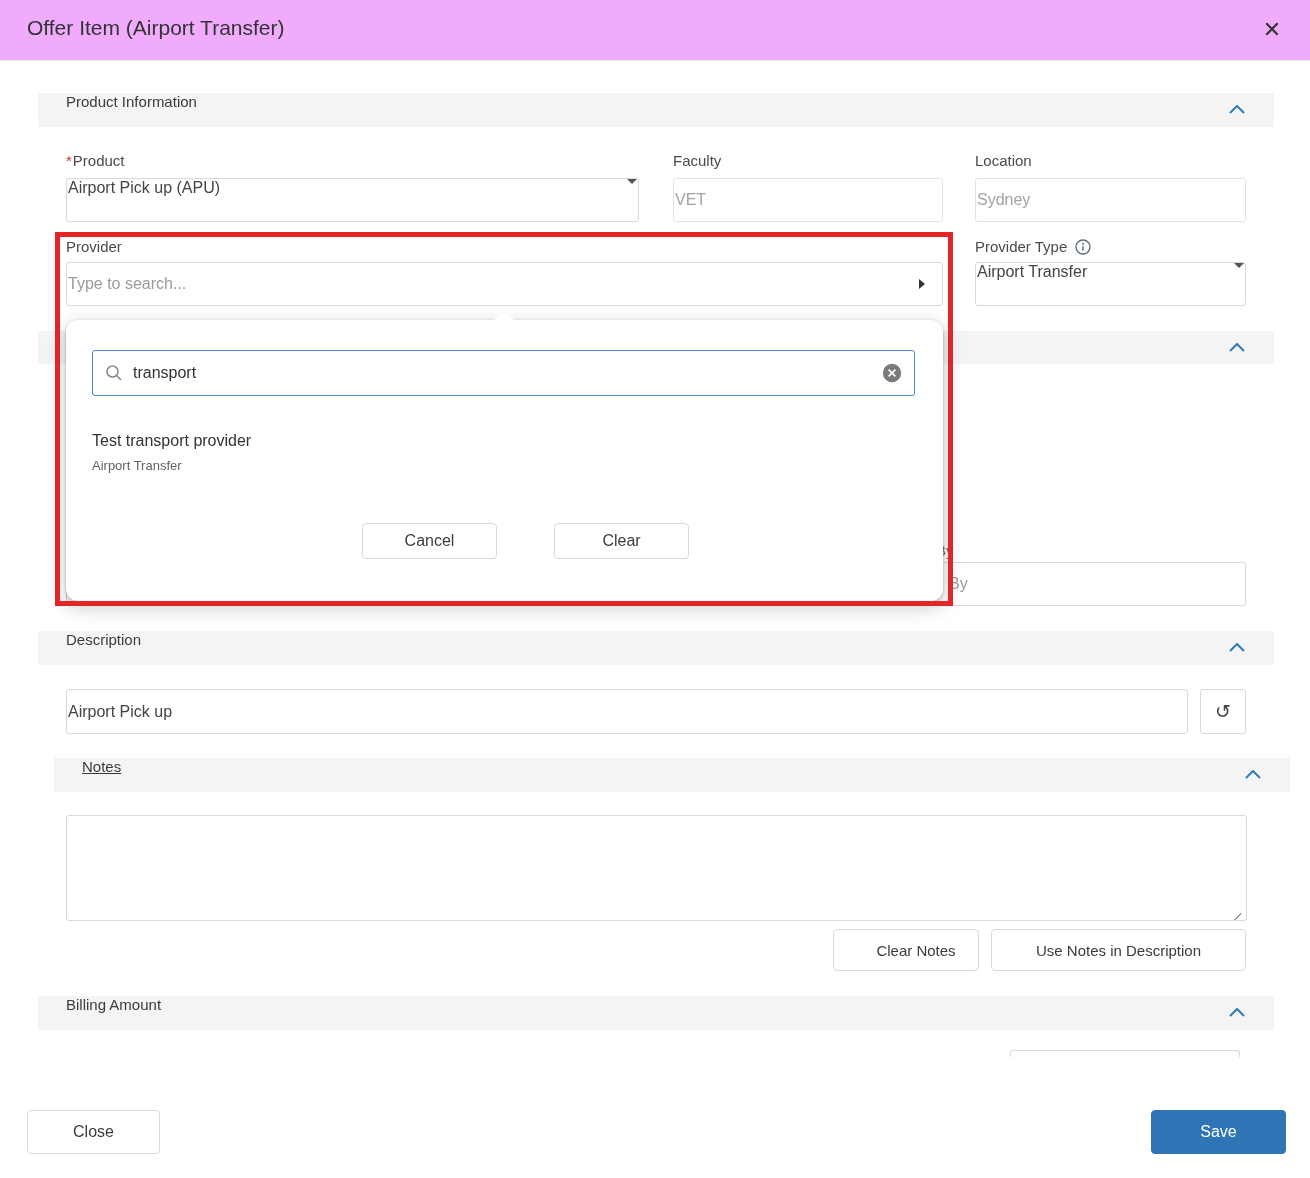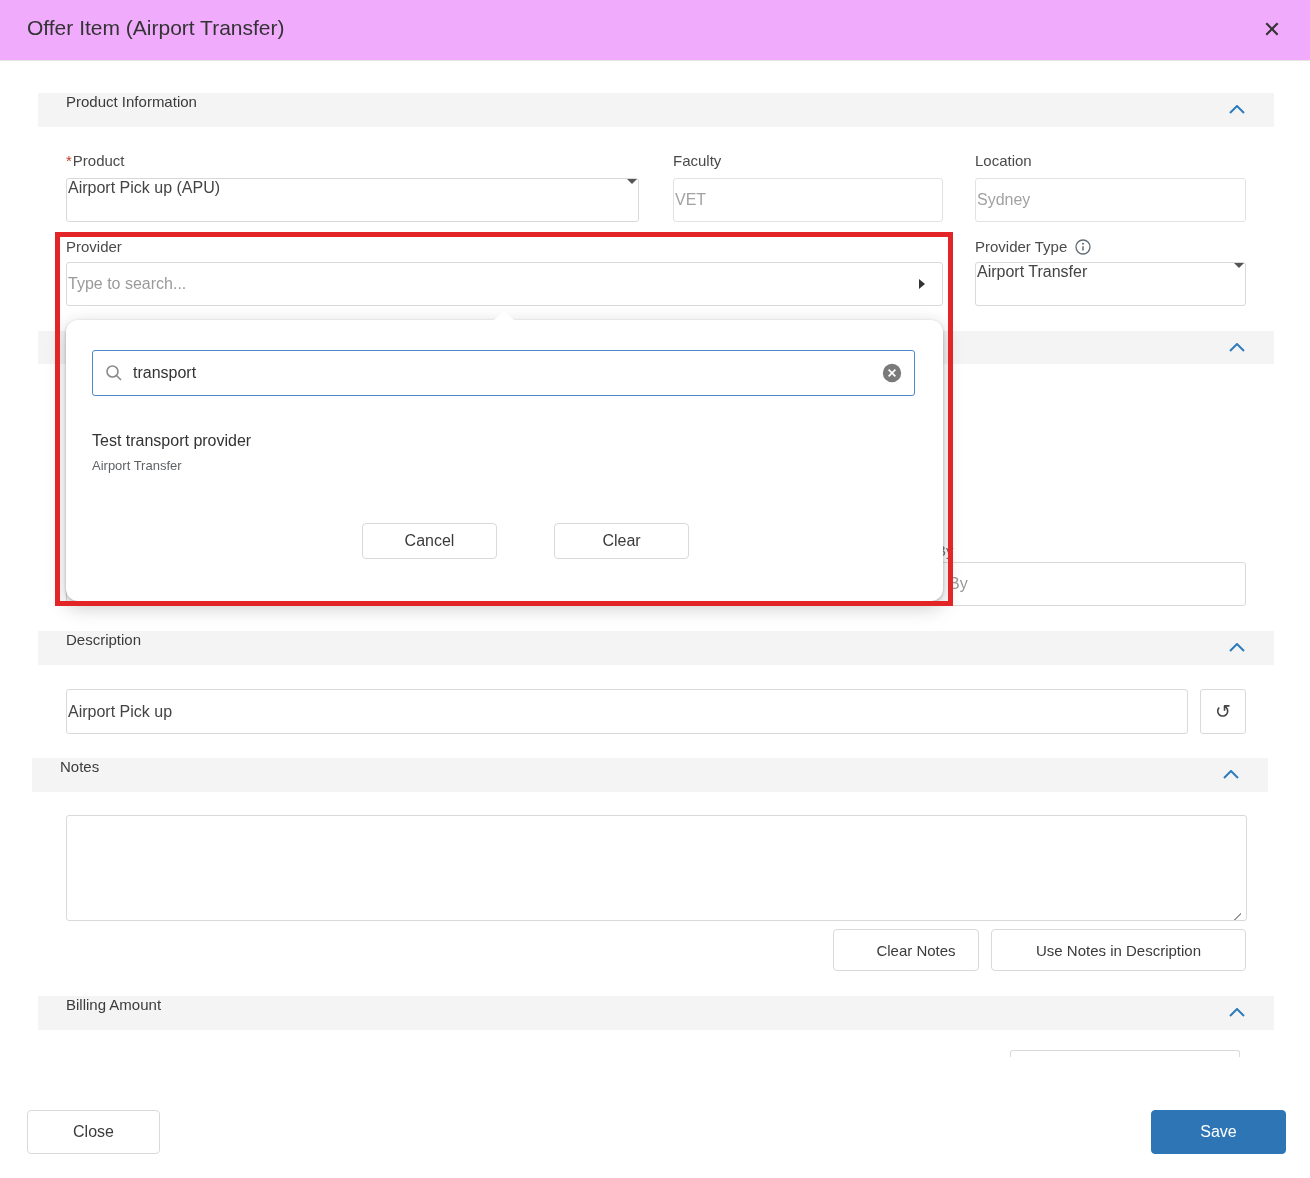--- a/index.html
+++ b/index.html
@@ -172,21 +172,21 @@
     <span class="section-title">Description</span>
     <button class="bar-chevron">
       <svg width="16" height="9" viewBox="0 0 16 9">
           <polyline points="1,8 8,1 15,8" fill="none" style="stroke:var(--accent-blue)" stroke-width="2"></polyline>
         </svg>
     </button>
   </div>
   <input class="abs inputbox" style="left: 66px; top: 689px; width: 1122px; height: 45px;" value="Airport Pick up">
   <button class="abs history-btn" style="left:1200px;top:689px;">↺</button>
 
-  <div class="abs section-bar" style="left:32px;top:758px;width:1236px;">
+  <div class="abs section-bar" style="left:54px;top:758px;width:1236px;text-decoration:underline;">
     <span class="section-title">Notes</span>
     <button class="bar-chevron">
       <svg width="16" height="9" viewBox="0 0 16 9">
           <polyline points="1,8 8,1 15,8" fill="none" style="stroke:var(--accent-blue)" stroke-width="2"></polyline>
         </svg>
     </button>
   </div>
   <textarea class="abs notes-area" style="left: 66px; top: 815px;"></textarea>
   <div class="abs resize-corner"></div>
   <button class="abs btn" style="left:833px;top:929px;width:146px;height:42px;padding-left:20px;">Clear Notes</button>

